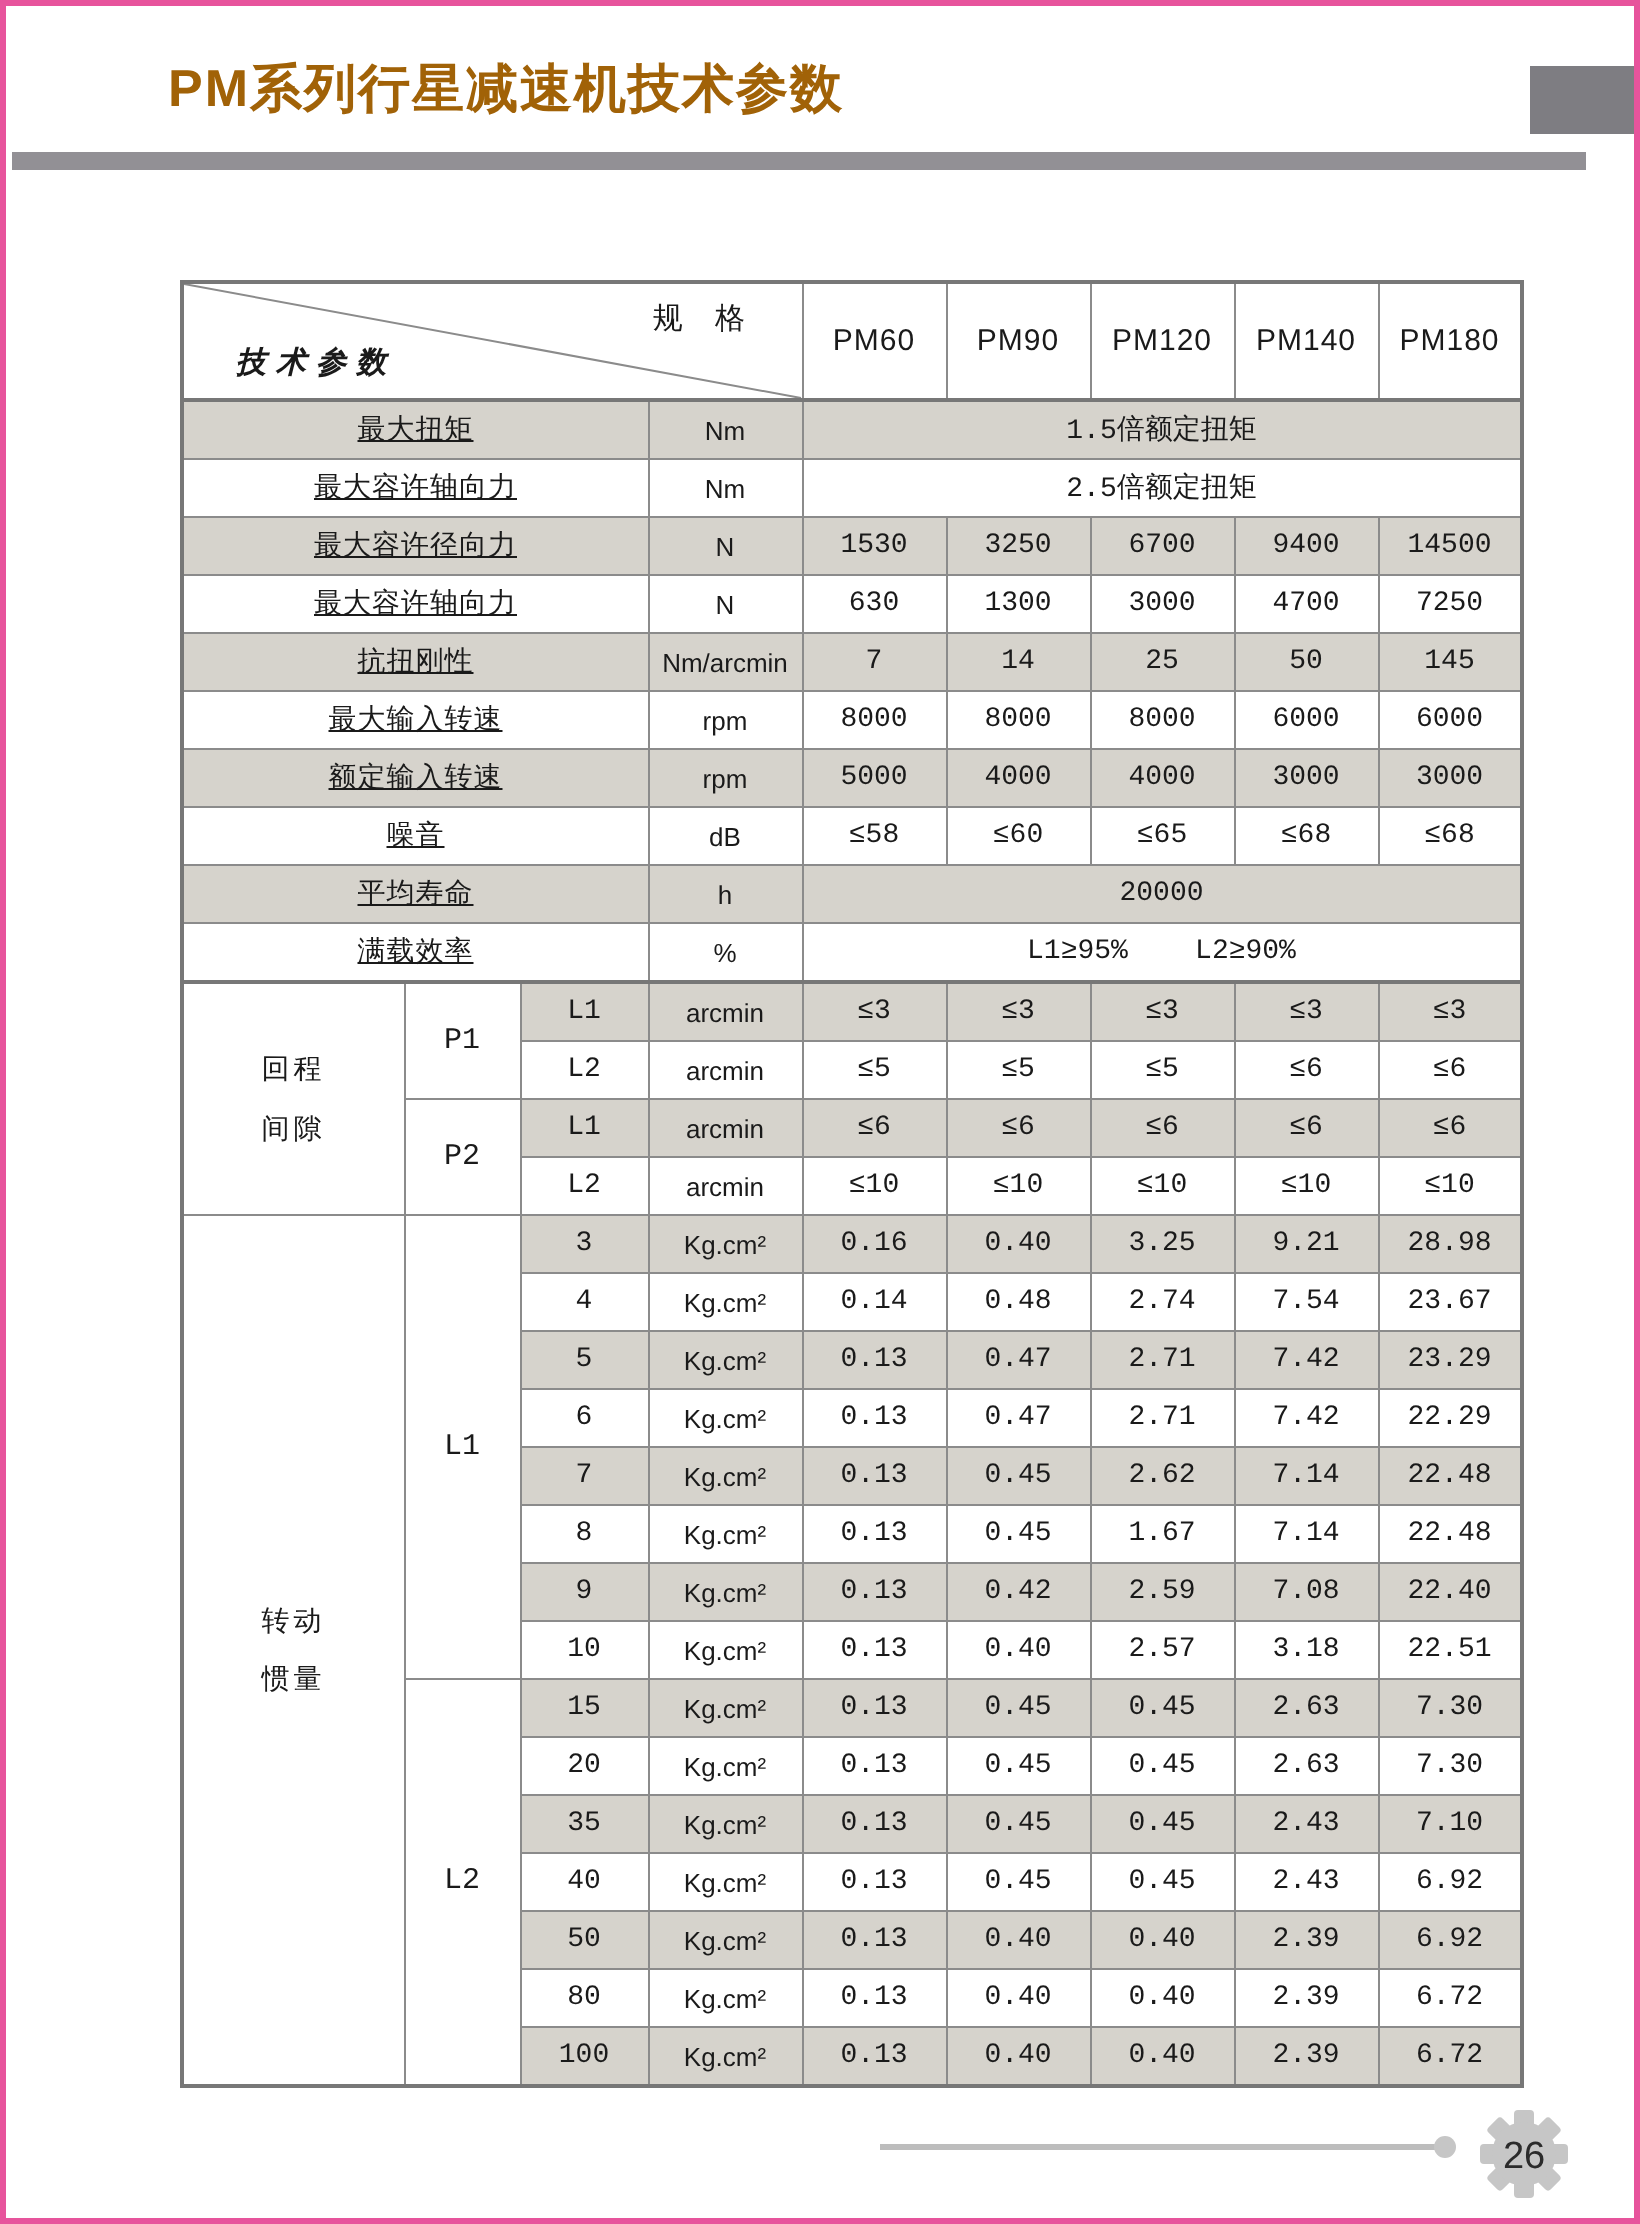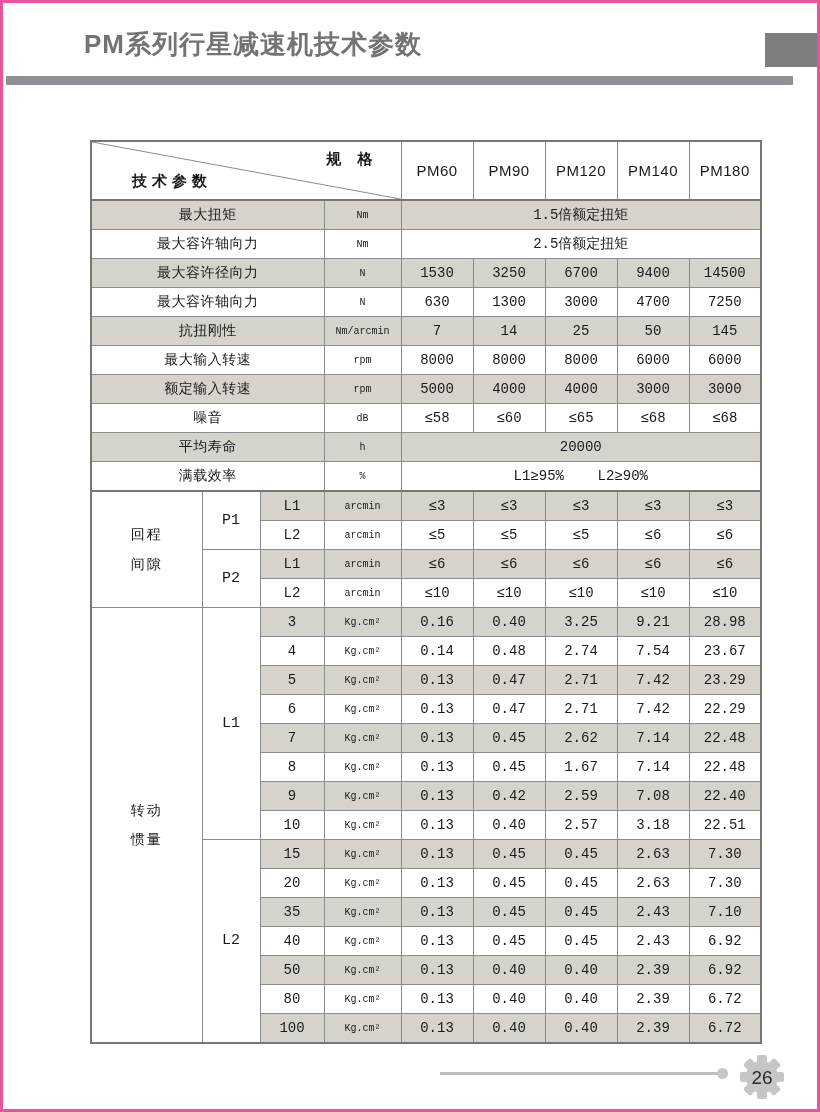--- a/index.html
+++ b/index.html
@@ -4,37 +4,37 @@
 <style>
   html,body{margin:0;padding:0;background:#888;}
   .page{
     position:relative;width:820px;height:1112px;background:#ffffff;
     margin:0 auto;overflow:hidden;
     font-family:"Liberation Sans","DejaVu Sans",sans-serif;color:#1a1a1a;
   }
   .page-border{position:absolute;inset:0;border:3px solid #e7549c;pointer-events:none;z-index:50;}
 
   
-  .title{position:absolute;left:84px;top:27px;font-size:26px;font-weight:700;letter-spacing:1px;color:#737373;}
+  .title{position:absolute;left:84px;top:27px;font-size:26px;font-weight:700;letter-spacing:1px;color:#a16207;}
   .deco-square{position:absolute;left:765px;top:33px;width:52px;height:34px;background:#7e7d82;}
   .deco-bar{position:absolute;left:6px;top:76px;width:787px;height:9px;background:#929095;}
 
   
   .tbl-wrap{position:absolute;left:90px;top:140px;}
   table{border-collapse:collapse;table-layout:fixed;width:672px;border:2px solid #777;}
   td,th{border:1px solid #8b8b8b;padding:0;text-align:center;vertical-align:middle;overflow:hidden;height:28px;}
   thead th{height:57px;border-bottom:2px solid #777;background:#fff;}
   th.corner{position:relative;}
   th.corner svg{position:absolute;inset:0;width:100%;height:100%;}
-  .corner-spec{position:absolute;right:22px;top:8px;font-size:15px;font-weight:700;letter-spacing:6px;}
-  .corner-param{position:absolute;left:40px;bottom:8px;font-size:15px;font-weight:700;letter-spacing:5px;}
+  .corner-spec{position:absolute;right:22px;top:8px;font-size:15px;font-weight:400;letter-spacing:6px;}
+  .corner-param{position:absolute;left:26px;bottom:8px;font-size:15px;font-weight:700;letter-spacing:5px;font-style:italic;}
   th.model{font-size:15px;font-weight:500;letter-spacing:0.5px;}
   td.sh{background:#d6d3cc;}
-  .lbl{font-size:14px;letter-spacing:0.5px;}
-  .unit{font-family:Liberation Mono, monospace;font-size:10px;}
+  .lbl{font-size:14px;letter-spacing:0.5px;text-decoration:underline;}
+  .unit{font-family:Liberation Sans, sans-serif;font-size:13px;}
   .val{font-family:"Liberation Mono","DejaVu Sans Mono",monospace;font-size:14px;white-space:pre;}
   .stage{font-family:"Liberation Mono","DejaVu Sans Mono",monospace;font-size:14px;}
   .grp{font-size:14px;letter-spacing:2px;white-space:pre-line;line-height:2.1;background:#fff;}
   .grp.mono{font-family:"Liberation Mono","DejaVu Sans Mono",monospace;font-size:15px;letter-spacing:0;}
   td.bt{border-top:2px solid #777;}
 
   
   .footer-rule{position:absolute;left:440px;top:1072px;width:283px;height:3px;background:#bdbdbd;}
   .footer-dot{position:absolute;left:717px;top:1068px;width:11px;height:11px;border-radius:50%;background:#c6c6c6;}
   .gear{position:absolute;left:738px;top:1053px;width:48px;height:48px;}

